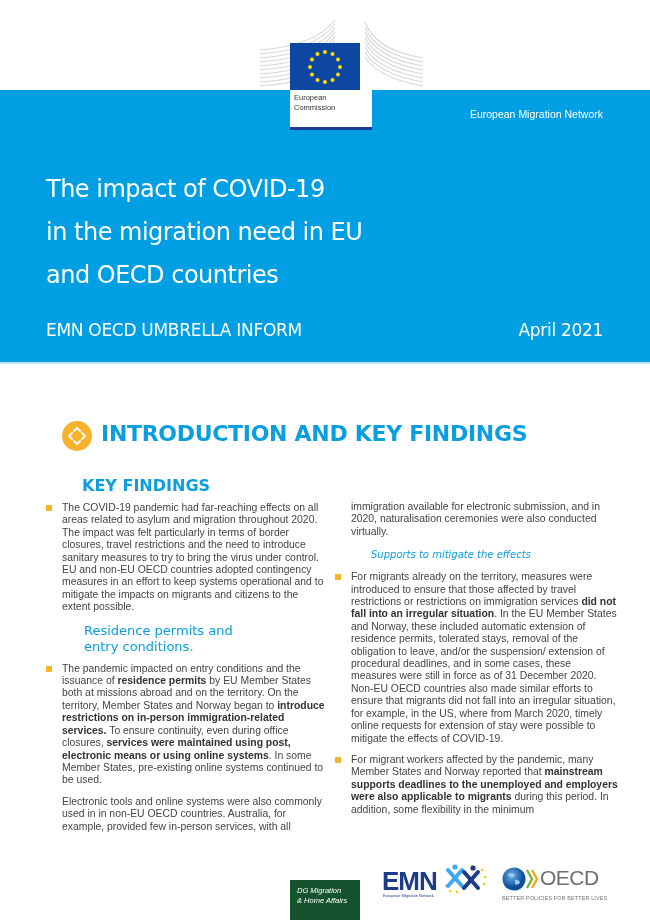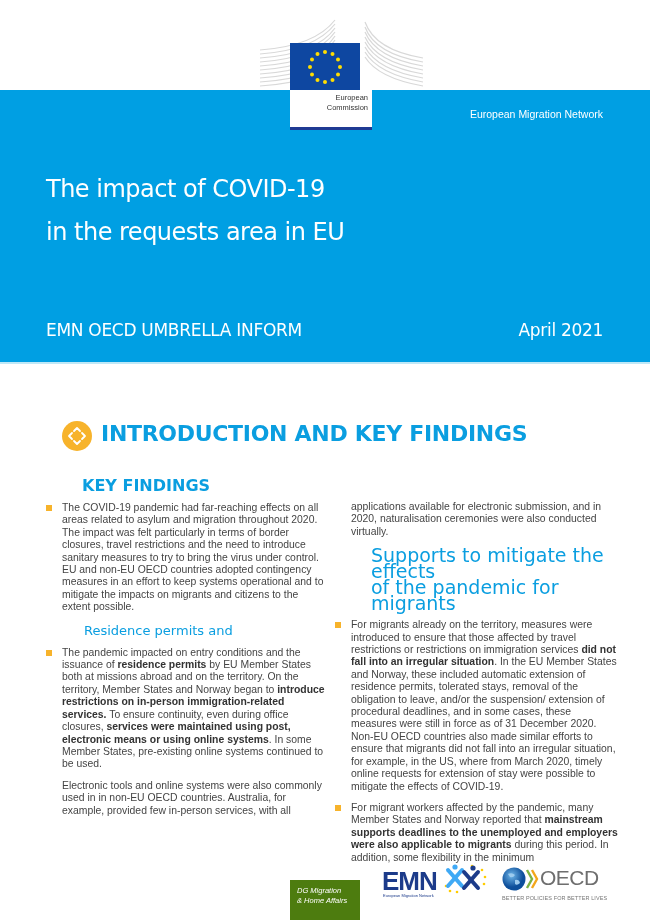--- a/index.html
+++ b/index.html
@@ -1,21 +1,21 @@
 <!DOCTYPE html>
 <html><head>
 <meta charset="utf-8">
 <style>
   * { box-sizing: border-box; margin: 0; padding: 0; }
   html, body { width: 650px; height: 920px; background: #ffffff; overflow: hidden; }
   body { font-family: "DejaVu Sans", sans-serif; position: relative; color: #3a3a3a; }
 
   
   .ec-building { position: absolute; left: 255px; top: 10px; width: 170px; height: 80px; }
-  .ec-logo { position: absolute; left: 290px; top: 43px; width: 82px; height: 92px; z-index: 3; text-align: right; }
+  .ec-logo { position: absolute; left: 290px; top: 43px; width: 82px; height: 92px; z-index: 3; }
   .ec-flag { width: 70px; height: 47px; background: #0e47a1; display: flex; align-items: center; justify-content: center; }
   .ec-text { background: #fff; height: 40px; padding: 3px 4px; font-family: "Liberation Sans", sans-serif; font-size: 7.5px; line-height: 10px; color: #333; border-bottom: 3px solid #1f3a93; }
 
   
   .banner { position: absolute; left: 0; top: 90px; width: 650px; height: 272px; background: #009fe3; }
   .banner-network { position: absolute; right: 47px; top: 18px; color: #fff; font-family: "Liberation Sans", sans-serif; font-size: 10.5px; }
   .banner-title { position: absolute; left: 46px; top: 78px; width: 560px; color: #fff; font-family: "DejaVu Sans", sans-serif; font-size: 24px; line-height: 43px; font-weight: normal; letter-spacing: -0.5px; }
   .banner-sub { position: absolute; left: 46px; top: 230px; color: #fff; font-size: 17px; letter-spacing: -0.3px; }
   .banner-date { position: absolute; right: 47px; top: 230px; color: #fff; font-size: 17px; letter-spacing: -0.3px; text-align: center; }
   .banner-line { position: absolute; left: 0; top: 362px; width: 650px; height: 2px; background: #bfe8f7; }
@@ -31,21 +31,21 @@
   .col-left { left: 46px; top: 502px; width: 280px; }
   .col-right { left: 335px; top: 501px; width: 283px; }
 
   .para { position: relative; padding-left: 16px; margin-bottom: 9px; }
   .para.bullet::before { content: ""; position: absolute; left: 0; top: 3px; width: 6px; height: 6px; background: #f7b32b; }
   .para b { font-weight: bold; color: #333; }
 
   .subhead { color: #0a9ee0; font-family: "DejaVu Sans", sans-serif; font-size: 13px; line-height: 16px; padding-left: 38px; margin: 6px 0 8px 0; }
 
   
-  .dg-box { position: absolute; left: 290px; top: 880px; width: 70px; height: 40px; background: #4d7c0f; color: #fff; font-family: "Liberation Sans", sans-serif; font-style: italic; font-size: 7.5px; line-height: 10px; padding: 6px 7px; }
+  .dg-box { position: absolute; left: 290px; top: 880px; width: 70px; height: 40px; background: #14532d; color: #fff; font-family: "Liberation Sans", sans-serif; font-style: italic; font-size: 7.5px; line-height: 10px; padding: 6px 7px; }
   .emn-logo { position: absolute; left: 382px; top: 866px; width: 110px; height: 44px; }
   .emn-text { font-family: "Liberation Sans", sans-serif; font-weight: bold; font-size: 26px; color: #1c3b8a; letter-spacing: -1px; position: absolute; left: 0; top: 0; }
   .emn-small { position: absolute; left: 1px; top: 27px; font-size: 4px; color: #1c3b8a; font-family: "Liberation Sans", sans-serif; }
   .oecd-logo { position: absolute; left: 500px; top: 866px; width: 120px; height: 44px; text-align: right; }
   .oecd-text { position: absolute; left: 40px; top: 0; font-family: "Liberation Sans", sans-serif; font-size: 21px; color: #6e6e6e; letter-spacing: -0.5px; }
   .oecd-tag { position: absolute; left: 2px; top: 29px; font-family: "Liberation Sans", sans-serif; font-size: 5.5px; color: #777; letter-spacing: 0.1px; white-space: nowrap; }
 </style>
 </head>
 <body>
 
@@ -94,21 +94,22 @@
   <div class="ec-text">
     <div>European</div>
     <div>Commission</div>
   </div>
 </div>
 
 <div class="banner">
   <div class="banner-network">European Migration Network</div>
   <h1 class="banner-title">
     <div>The impact of COVID-19</div>
-    <div>in the requests area in EU</div>
+    <div>in the migration need in EU</div>
+    <div>and OECD countries</div>
   </h1>
   <div class="banner-sub">EMN OECD UMBRELLA INFORM</div>
   <div class="banner-date">April 2021</div>
 </div>
 <div class="banner-line"></div>
 
 <div class="section-head">
   <div class="section-icon">
     <svg width="20" height="20" viewBox="0 0 20 20" fill="none" stroke="#fff" stroke-width="1.8" stroke-linecap="round" stroke-linejoin="round">
       <path d="M7 5 L10 2 L13 5"></path>
@@ -121,34 +122,34 @@
 </div>
 
 <h3 class="kf-title">KEY FINDINGS</h3>
 
 <div class="col col-left">
   <p class="para bullet">
     <span>The COVID-19 pandemic had far-reaching effects on all areas related to asylum and migration throughout 2020. The impact was felt particularly in terms of border closures, travel restrictions and the need to introduce sanitary measures to try to bring the virus under control.  EU and non-EU OECD countries adopted contingency measures in an effort to keep systems operational and to mitigate the impacts on migrants and citizens to the extent possible.</span>
   </p>
   <div class="subhead">
     <div>Residence permits and</div>
+    <div>entry conditions.</div>
   </div>
   <p class="para bullet"><span>The pandemic impacted on entry conditions and the issuance of </span><b>residence permits</b><span> by EU Member States both at missions abroad and on the territory. On the territory, Member States and Norway began to </span><b>introduce restrictions on in-person immigration-related services.</b><span> To ensure continuity, even during office closures, </span><b>services were maintained using post, electronic means or using online systems</b><span>. In some Member States, pre-existing online systems continued to be used.</span></p>
   <p class="para">
     <span>Electronic tools and online systems were also commonly used in in non-EU OECD countries. Australia, for example, provided few in-person services, with all</span>
   </p>
 </div>
 
 <div class="col col-right">
   <p class="para">
-    <span>applications available for electronic submission, and in 2020, naturalisation ceremonies were also conducted virtually.</span>
+    <span>immigration available for electronic submission, and in 2020, naturalisation ceremonies were also conducted virtually.</span>
   </p>
-  <div class="subhead" style="padding-left:36px;font-size:19px;">
+  <div class="subhead" style="padding-left:36px;font-size:10px;font-style:italic;">
     <div>Supports to mitigate the effects</div>
-    <div>of the pandemic for migrants</div>
   </div>
   <p class="para bullet"><span>For migrants already on the territory, measures were introduced to ensure that those affected by travel restrictions or restrictions on immigration services </span><b>did not fall into an irregular situation</b><span>. In the EU Member States and Norway, these included automatic extension of residence permits, tolerated stays, removal of the obligation to leave, and/or the suspension/ extension of procedural deadlines, and in some cases, these measures were still in force as of 31 December 2020. Non-EU OECD countries also made similar efforts to ensure that migrants did not fall into an irregular situation, for example, in the US, where from March 2020, timely online requests for extension of stay were possible to mitigate the effects of COVID-19.</span></p>
   <p class="para bullet"><span>For migrant workers affected by the pandemic, many Member States and Norway reported that </span><b>mainstream supports deadlines to the unemployed and employers were also applicable to migrants</b><span> during this period. In addition, some flexibility in the minimum</span></p>
 </div>
 
 <div class="dg-box">
   <div>DG Migration</div>
   <div>&amp; Home Affairs</div>
 </div>
 

